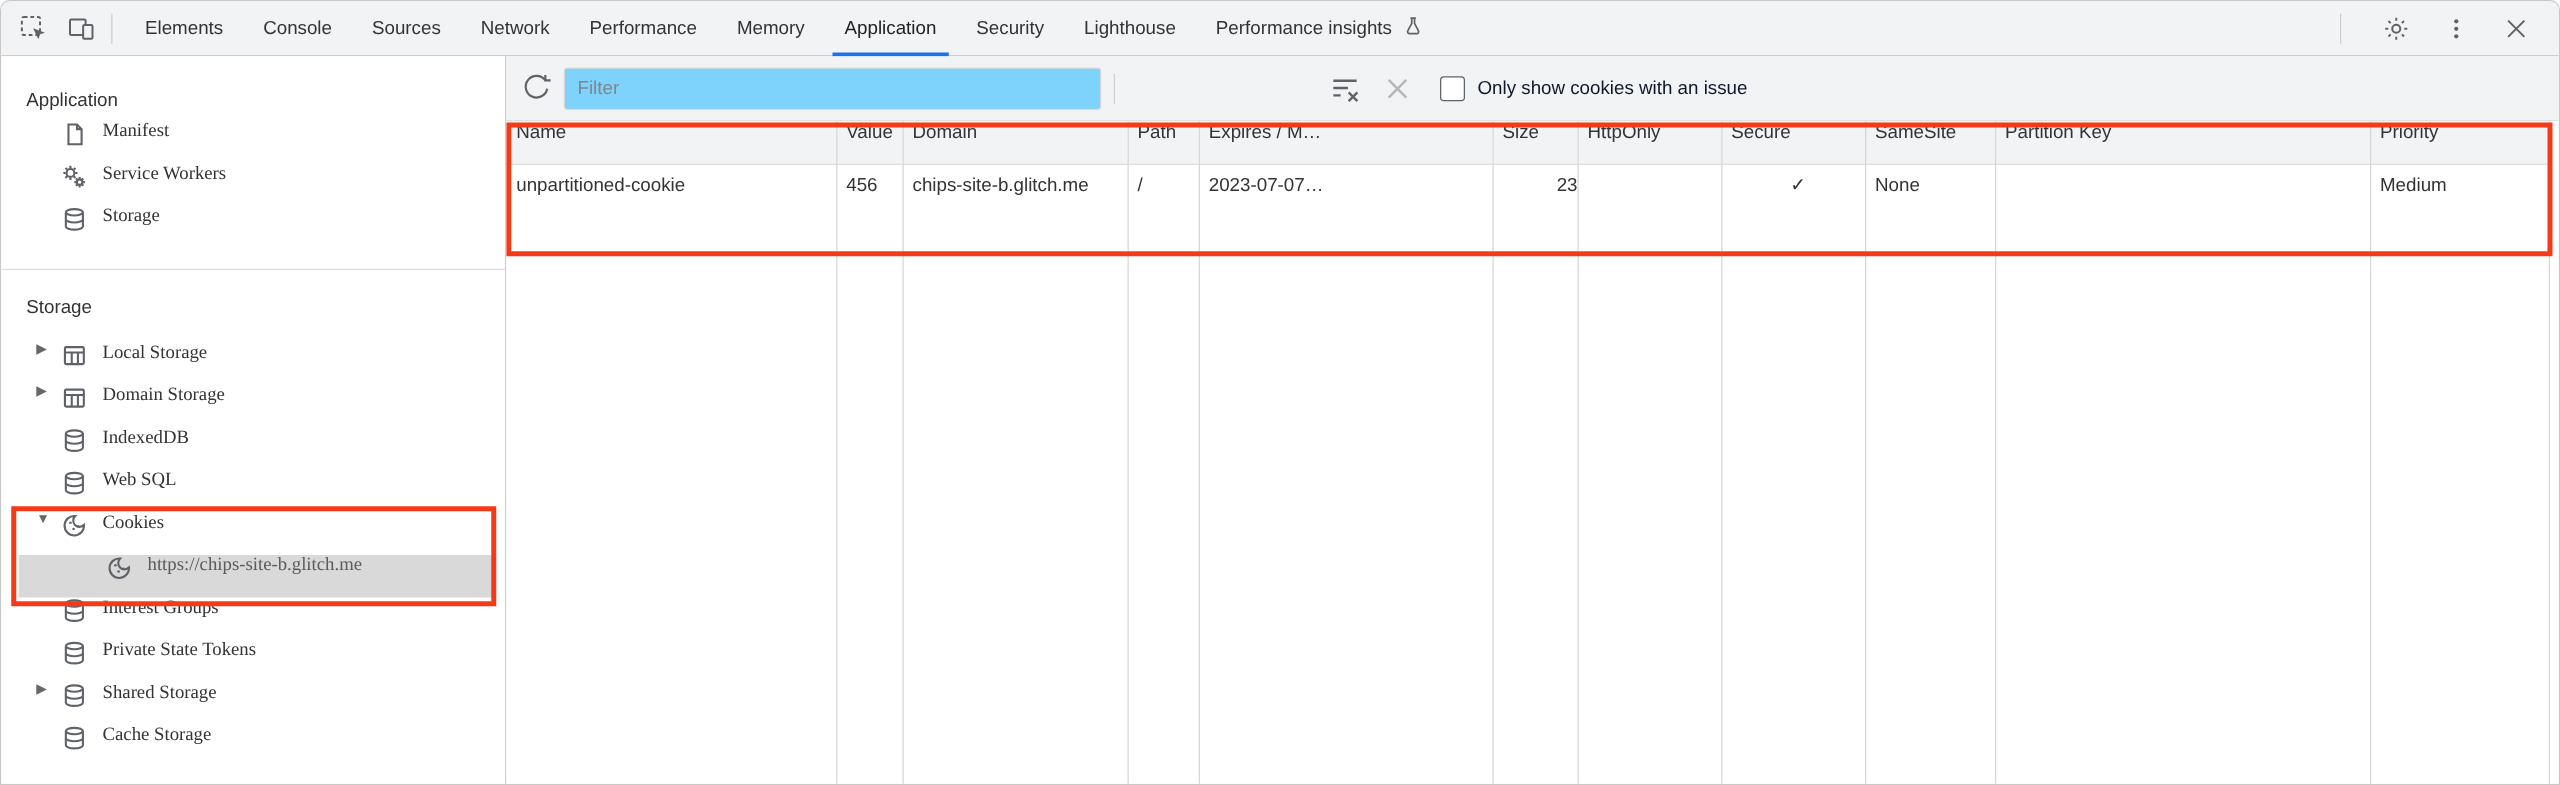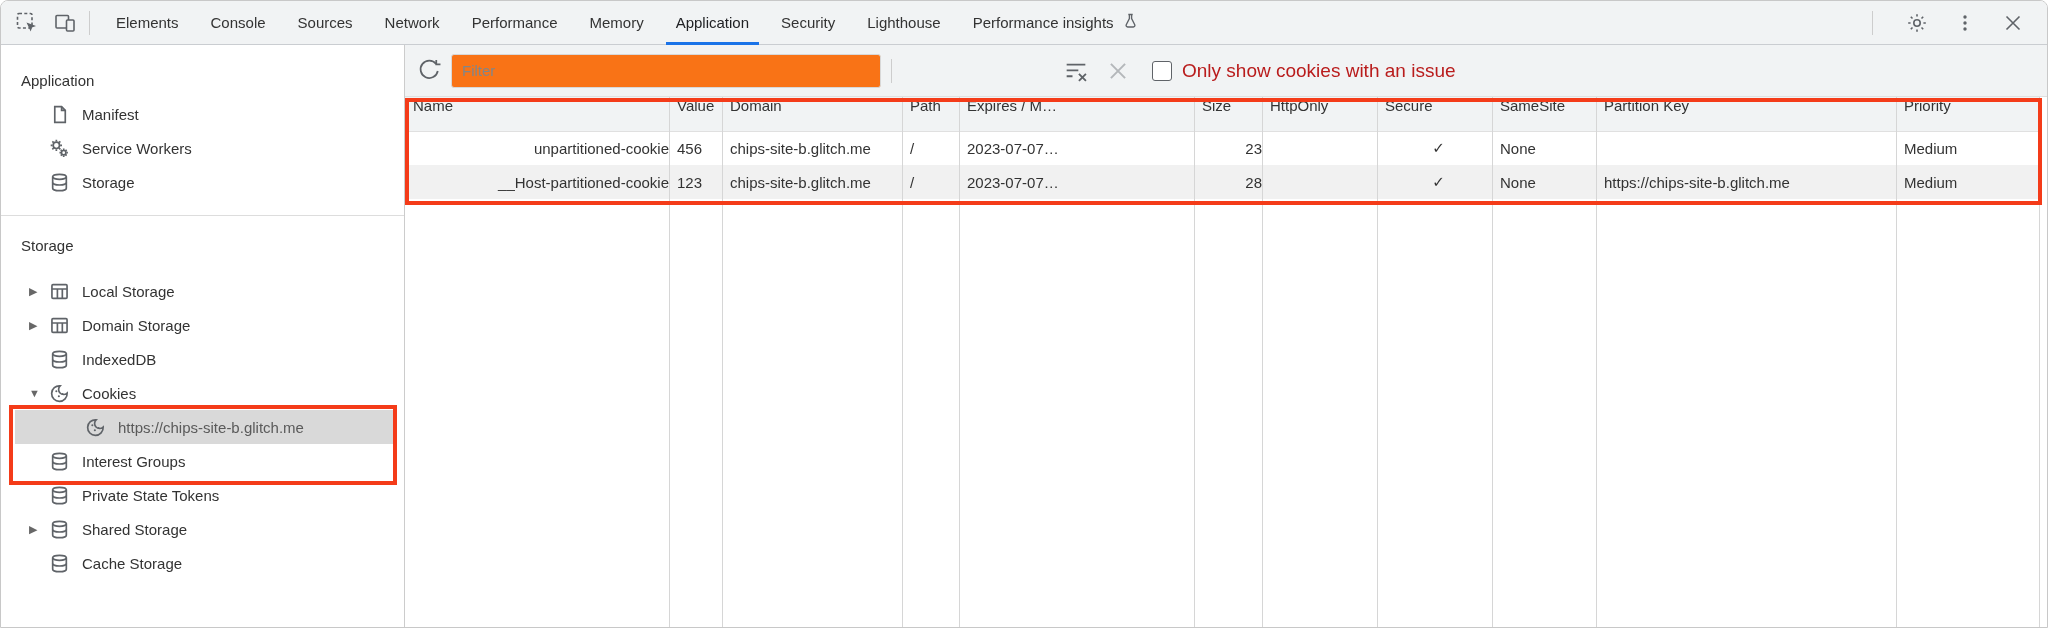--- a/index.html
+++ b/index.html
@@ -28,59 +28,59 @@
     content:"";position:absolute;left:6px;right:6px;bottom:0;height:3px;background:#1a73e8;
   }
   .tabbar-right{margin-left:auto;display:flex;align-items:center;gap:20px;padding-right:20px;}
   
   .body{display:flex;height:583px;}
   .sidebar{
     width:404px;flex:0 0 404px;border-right:1px solid #ccc;position:relative;
     padding-top:18px;background:#fff;overflow:hidden;
   }
   .section-title{height:34px;display:flex;align-items:center;padding-left:20px;font-size:15px;color:#333;}
-  .tree-row{height:34px;display:flex;align-items:center;padding-left:28px;font-size:15px;white-space:nowrap;}
+  .tree-row{height:34px;display:flex;align-items:flex-start;padding-left:28px;font-size:15px;white-space:nowrap;font-family:Liberation Serif, serif;}
   .tree-row .arrow{width:20px;flex:0 0 20px;display:flex;align-items:center;}
   .tree-row .licon{width:21px;height:21px;flex:0 0 21px;margin-right:12px;display:flex;align-items:center;justify-content:center;}
   .tree-row.child{padding-left:70px;}
   .tree-row.selected{background:#d9d9d9;margin-left:14px;margin-right:7px;color:#5a5a5a;}
   .sec-divider{border-top:1px solid #ddd;margin-top:16px;}
   .section2-pad{padding-top:12px;}
   .rows-gap{height:12px;}
   .sidebar-highlight{
     position:absolute;left:8px;top:360px;width:388px;height:80px;
     border:4px solid #f43b19;pointer-events:none;
   }
   
   .main{flex:1 1 auto;position:relative;overflow:hidden;}
   .cookie-toolbar{
     height:52px;background:#f1f3f4;display:flex;align-items:center;padding-left:10px;
     border-bottom:1px solid #e0e0e0;
   }
   .filter-input{
     width:430px;height:34px;margin-left:8px;border:1px solid #d8d8d8;border-radius:3px;
-    font-size:15px;padding:0 10px;color:#333;background:#f97316;outline:none;
+    font-size:15px;padding:0 10px;color:#333;background:#7dd3fc;outline:none;
     font-family:"Liberation Sans","DejaVu Sans",sans-serif;
   }
   .filter-input::placeholder{color:#80868b;}
   .toolbar-spacer{width:160px;flex:0 0 160px;}
   .checkbox{
     width:20px;height:20px;border:1.5px solid #5f6368;border-radius:3px;background:#fff;flex:0 0 20px;
   }
-  .cb-label{font-size:19px;margin-left:10px;color:#b91c1c;white-space:nowrap;}
+  .cb-label{font-size:15px;margin-left:10px;color:#0f172a;white-space:nowrap;}
   
   .table-area{position:relative;height:531px;background:#fff;}
   table.grid{border-collapse:collapse;table-layout:fixed;width:1634px;font-size:15px;}
   table.grid th{
     height:34px;background:#f1f3f4;font-weight:400;text-align:left;padding:0 0 16px 8px;
     border-bottom:1px solid #e0e0e0;white-space:nowrap;overflow:hidden;color:#333;
   }
   table.grid td{height:34px;padding:0 0 0 8px;white-space:nowrap;overflow:hidden;color:#333;}
   table.grid tr.stripe td{background:#f1f1f1;}
-  td.c-name{padding-left:16px;text-align:right;}
+  td.c-name{padding-left:16px;}
   td.c-size{text-align:right;padding-right:10px;}
   td.c-secure{text-align:center;padding-left:0;}
   .vline{position:absolute;top:0;bottom:0;width:1px;background:#d6d6d6;pointer-events:none;}
   .table-highlight{
     position:absolute;left:0;top:1px;width:1637px;height:107px;
     border:4px solid #f43b19;pointer-events:none;
   }
   .ico{stroke:#5f6368;fill:none;stroke-width:1.6;}
   .ico-fill{fill:#5f6368;stroke:none;}
   .tri{font-size:11px;color:#676767;line-height:1;}
@@ -244,20 +244,31 @@
         <span class="licon">
           <svg width="21" height="21" viewBox="0 0 20 20">
               <ellipse class="ico" cx="10" cy="4.6" rx="6.5" ry="2.4"></ellipse>
               <path class="ico" d="M3.5 4.6v10.8c0 1.3 2.9 2.4 6.5 2.4s6.5-1.1 6.5-2.4V4.6"></path>
               <path class="ico" d="M3.5 10c0 1.3 2.9 2.4 6.5 2.4s6.5-1.1 6.5-2.4"></path>
             </svg>
         </span>
         <span>IndexedDB</span>
       </div>
 
+      <div class="tree-row">
+        <span class="arrow"></span>
+        <span class="licon">
+          <svg width="21" height="21" viewBox="0 0 20 20">
+              <ellipse class="ico" cx="10" cy="4.6" rx="6.5" ry="2.4"></ellipse>
+              <path class="ico" d="M3.5 4.6v10.8c0 1.3 2.9 2.4 6.5 2.4s6.5-1.1 6.5-2.4V4.6"></path>
+              <path class="ico" d="M3.5 10c0 1.3 2.9 2.4 6.5 2.4s6.5-1.1 6.5-2.4"></path>
+            </svg>
+        </span>
+        <span>Web SQL</span>
+      </div>
 
       <div class="tree-row">
         <span class="arrow">
             <span class="tri">▼</span>
           </span>
         <span class="licon">
           <svg width="21" height="21" viewBox="0 0 20 20">
             <path class="ico" d="M17.3 9.6 A7.4 7.4 0 1 1 10.6 2.7 A3.6 3.6 0 0 0 17.3 9.6 Z"></path>
             <circle class="ico-fill" cx="7" cy="7.8" r="1"></circle>
               <circle class="ico-fill" cx="9.4" cy="12.6" r="1"></circle>
@@ -398,33 +409,20 @@
               <td>chips-site-b.glitch.me</td>
               <td>/</td>
               <td>2023-07-07…</td>
               <td class="c-size">23</td>
               <td></td>
               <td class="c-secure">✓</td>
               <td>None</td>
               <td></td>
               <td>Medium</td>
             </tr>
-            <tr class="stripe">
-              <td class="c-name">__Host-partitioned-cookie</td>
-              <td>123</td>
-              <td>chips-site-b.glitch.me</td>
-              <td>/</td>
-              <td>2023-07-07…</td>
-              <td class="c-size">28</td>
-              <td></td>
-              <td class="c-secure">✓</td>
-              <td>None</td>
-              <td>https://chips-site-b.glitch.me</td>
-              <td>Medium</td>
-            </tr>
           </tbody>
         </table>
 
         <div class="vline" style="left:264px"></div>
         <div class="vline" style="left:317px"></div>
         <div class="vline" style="left:497px"></div>
         <div class="vline" style="left:554px"></div>
         <div class="vline" style="left:789px"></div>
         <div class="vline" style="left:857px"></div>
         <div class="vline" style="left:972px"></div>

